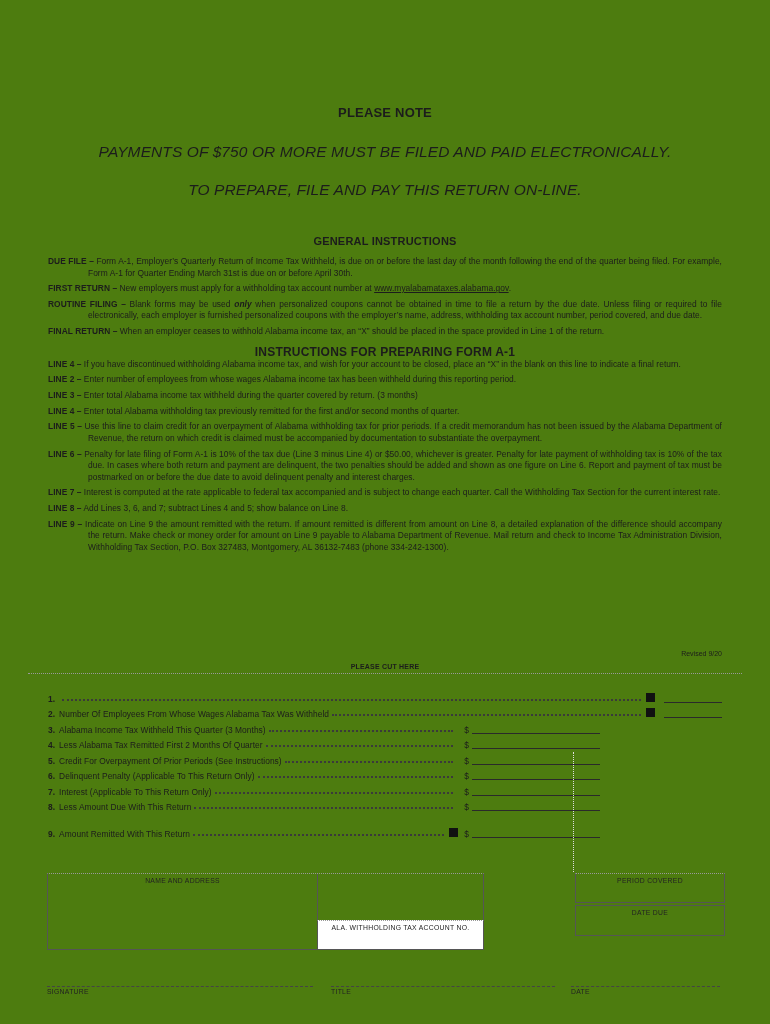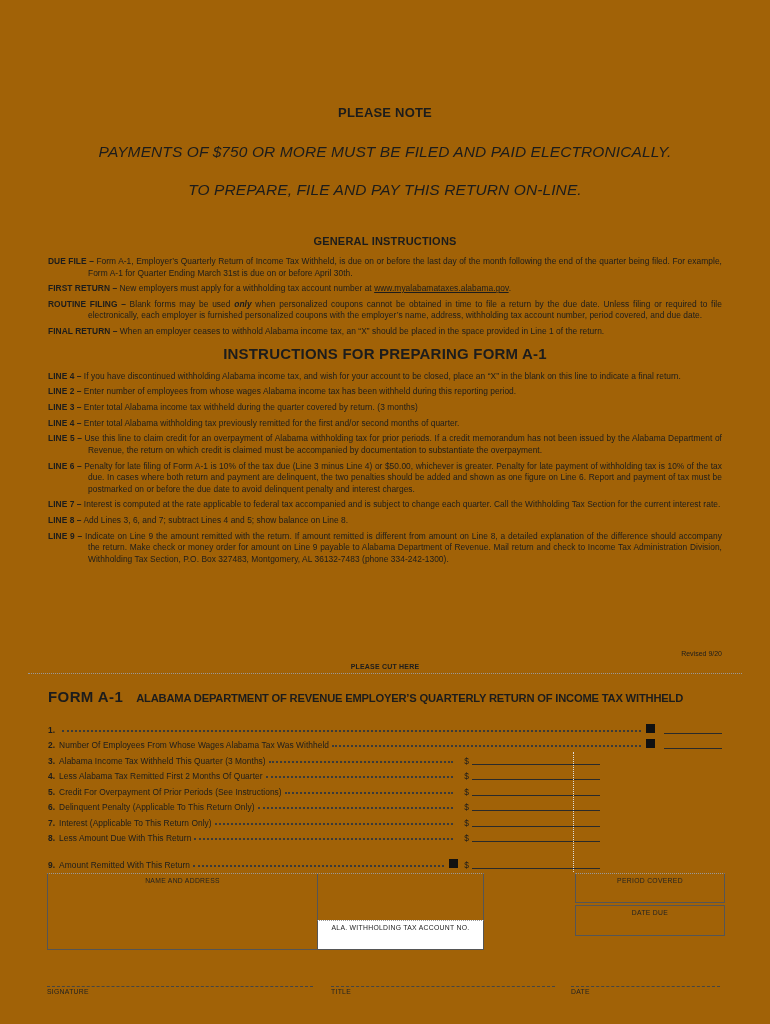--- a/index.html
+++ b/index.html
@@ -1,33 +1,33 @@
 <!DOCTYPE html>
 <html><head>
 <meta charset="utf-8">
 <style>
   * { margin:0; padding:0; box-sizing:border-box; }
   html,body { background:#ffffff; }
   .page {
     position:relative; width:770px; height:1024px; margin:0 auto;
-    background:#a16207; color:#1c1c1c;
+    background:#4d7c0f; color:#1c1c1c;
     font-family:"Liberation Sans", sans-serif;
     overflow:hidden;
   }
   .content { padding:0 48px; }
 
   
   .notice-title { padding-top:105px; text-align:center; font-weight:bold; font-size:13px; letter-spacing:.2px; }
   .notice-line { text-align:center; font-size:15.5px; letter-spacing:.1px;font-style:italic; }
   .notice-line.l1 { margin-top:23px; }
   .notice-line.l2 { margin-top:20px; }
 
   
   .sec-heading { margin-top:36px; margin-bottom:9px; text-align:center; font-weight:bold; font-size:11px; letter-spacing:.2px; }
-  .sub-heading { margin-top:7px; margin-bottom:9px; text-align:center; font-weight:bold; font-size:15px; letter-spacing:.2px; }
+  .sub-heading { margin-top:7px; text-align:center; font-weight:bold; font-size:12px; letter-spacing:.2px; }
   .para {
     font-size:8.4px; line-height:11.5px; text-align:justify;
     margin-bottom:4.2px; padding-left:40px; text-indent:-40px;
     letter-spacing:.05px;
   }
   .plabel { font-weight:bold; }
   .ulink { text-decoration:underline; }
   .em-only { font-weight:bold; font-style:italic; }
 
   
@@ -147,24 +147,20 @@
       <span class="plabel">LINE 9 –</span>
       <span>Indicate on Line 9 the amount remitted with the return. If amount remitted is different from amount on Line 8, a detailed explanation of the difference should accompany the return. Make check or money order for amount on Line 9 payable to Alabama Department of Revenue. Mail return and check to Income Tax Administration Division, Withholding Tax Section, P.O. Box 327483, Montgomery, AL 36132-7483 (phone 334-242-1300).</span>
     </p>
   </div>
 
   <div class="lower">
     <div class="revised">Revised 9/20</div>
     <div class="cut-here">PLEASE CUT HERE</div>
     <div class="cut-line"></div>
 
-    <div class="form-title-row">
-      <span class="form-name">FORM A-1</span>
-      <span class="form-title">ALABAMA DEPARTMENT OF REVENUE EMPLOYER’S QUARTERLY RETURN OF INCOME TAX WITHHELD</span>
-    </div>
 
     <div class="frows">
       <div class="frow">
         <span class="fnum">1.</span>
         <span class="leader"></span>
         <span class="sq"></span>
         <span class="blank blank-short"></span>
       </div>
       <div class="frow">
         <span class="fnum">2.</span>

